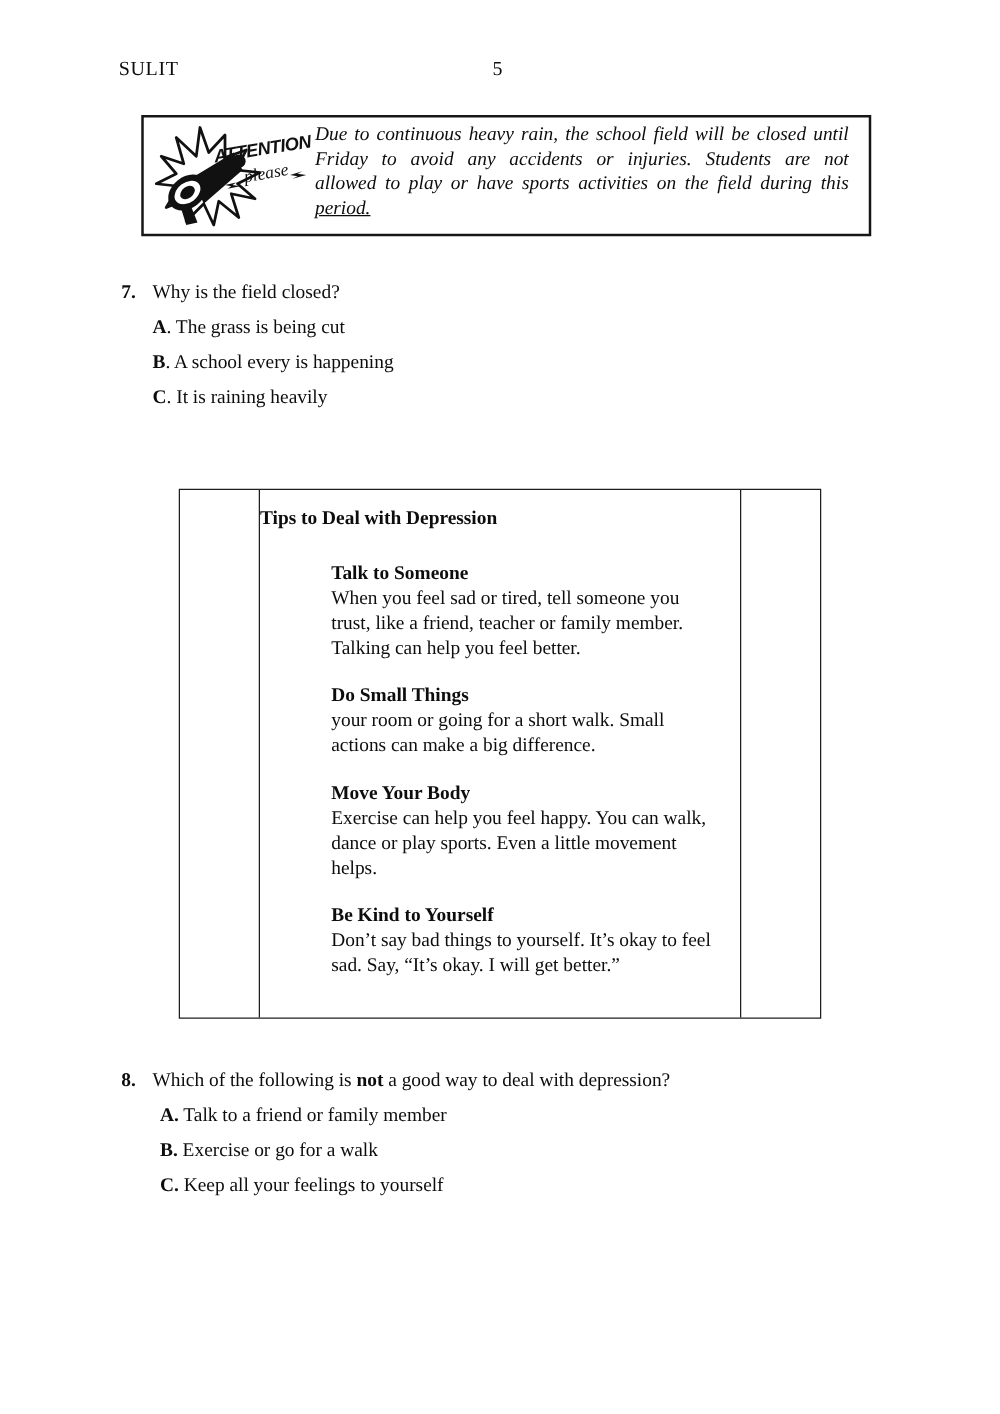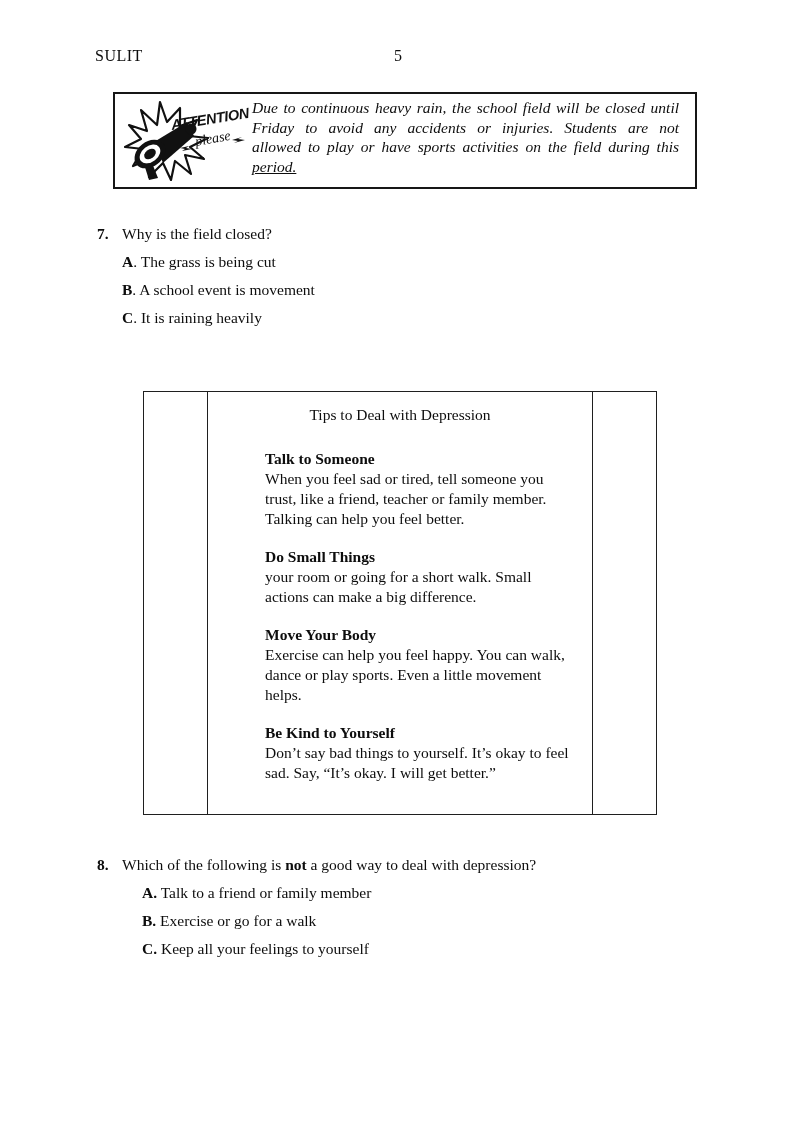--- a/index.html
+++ b/index.html
@@ -28,34 +28,34 @@
   
   .question { position:absolute; font-size:15.5px; line-height:19px; }
   .q-row { display:flex; }
   .q-num { font-weight:bold; width:25px; flex:0 0 25px; }
   .q-text { white-space:nowrap; }
   .options { margin-left:25px; }
   .option { margin-top:9px; line-height:19px; white-space:nowrap; }
   .opt-letter { font-weight:bold; }
   #q7 { left:97px; top:224px; }
   #q8 { left:97px; top:855px; }
-  #q8 .option { margin-left:20px; }
+  #q8 .option { margin-left:6px; }
 
   
   .tips-box {
     position:absolute; left:143px; top:391px; width:514px; height:424px;
     border:1.5px solid #1f1f1f; box-sizing:border-box; background:#fff;
   }
   .tips-vline-left  { position:absolute; top:0; bottom:0; left:62.5px;  width:0; border-left:1.5px solid #1f1f1f; }
   .tips-vline-right { position:absolute; top:0; bottom:0; left:447.5px; width:0; border-left:1.5px solid #1f1f1f; }
   .tips-content {
     position:absolute; left:64px; top:0; bottom:0; width:384px; box-sizing:border-box;
     padding:13px 20px 0 57px; font-size:15.5px; line-height:20px;
   }
-  .tips-title { font-weight:normal; text-align:center; margin:0 -20px 24px -57px; }
+  .tips-title { font-weight:bold; margin:0 -20px 24px -57px; }
   .tip-section { margin-top:18px; }
   .tip-section:first-of-type { margin-top:0; }
   .tip-head { font-weight:bold; }
   .tip-line { white-space:nowrap; }
 </style>
 </head>
 <body>
 
 <div class="page">
 
@@ -99,21 +99,21 @@
     </div>
   </div>
 
   <div class="question" id="q7">
     <div class="q-row">
       <span class="q-num">7.</span>
       <span class="q-text">Why is the field closed?</span>
     </div>
     <div class="options">
       <div class="option"><span class="opt-letter">A</span><span>. </span><span>The grass is being cut</span></div>
-      <div class="option"><span class="opt-letter">B</span><span>. </span><span>A school event is movement</span></div>
+      <div class="option"><span class="opt-letter">B</span><span>. </span><span>A school every is happening</span></div>
       <div class="option"><span class="opt-letter">C</span><span>. </span><span>It is raining heavily</span></div>
     </div>
   </div>
 
   <div class="tips-box">
     <div class="tips-vline-left"></div>
     <div class="tips-vline-right"></div>
     <div class="tips-content">
       <div class="tips-title">Tips to Deal with Depression</div>
 

